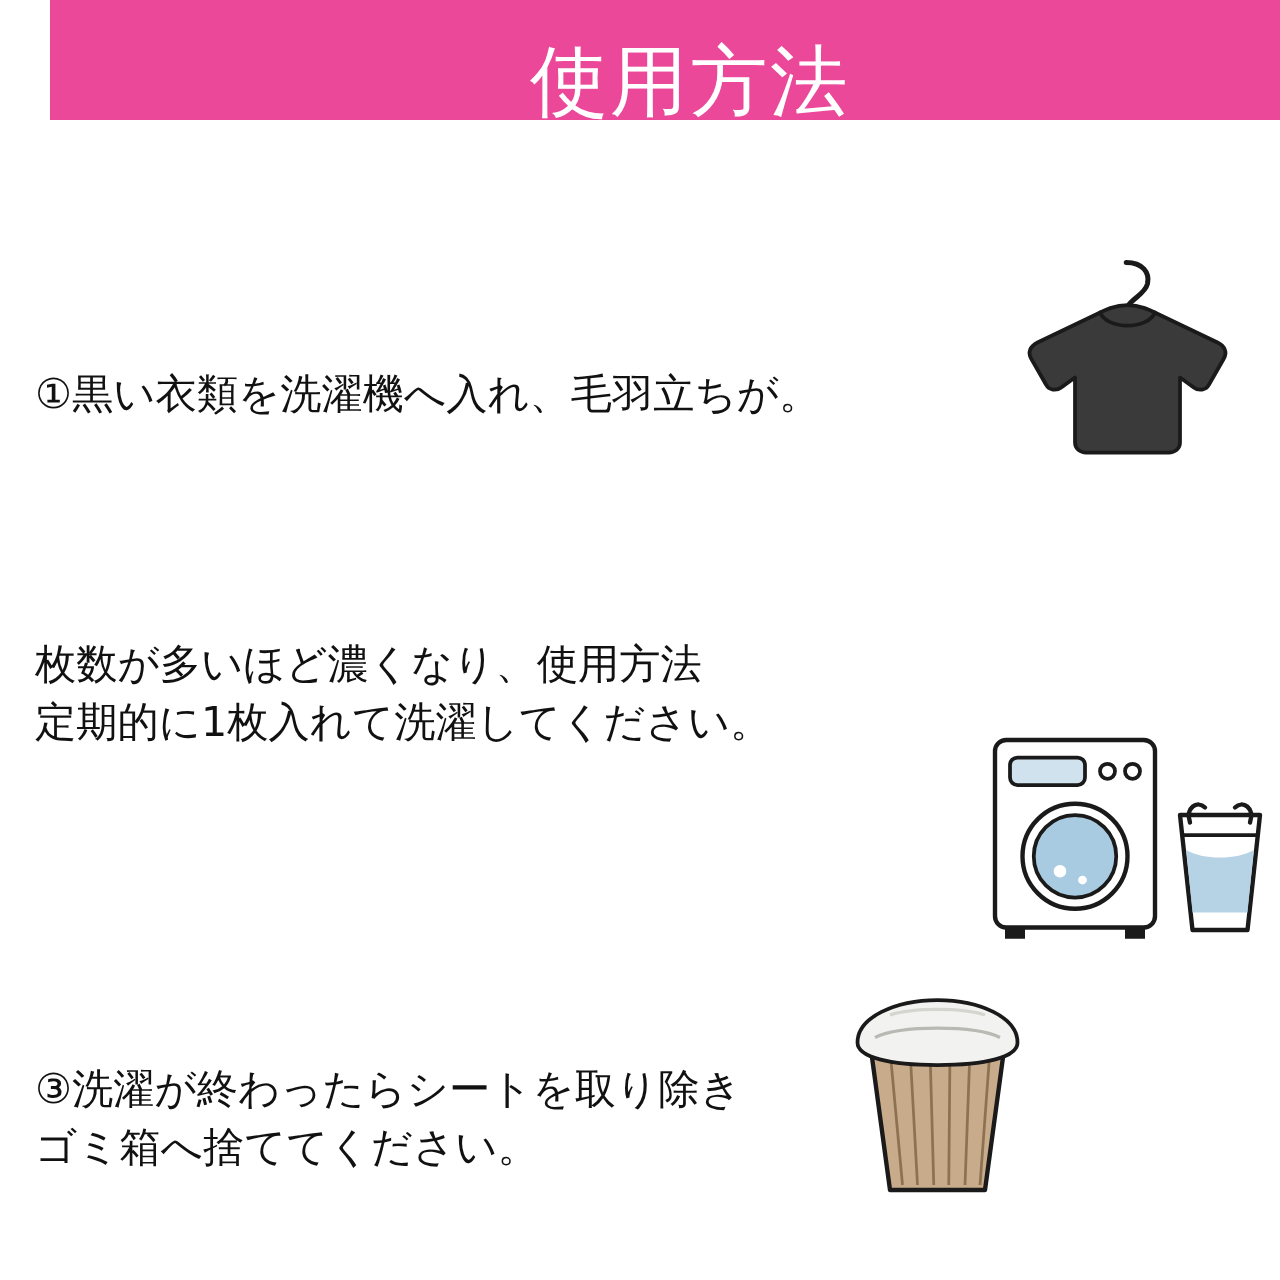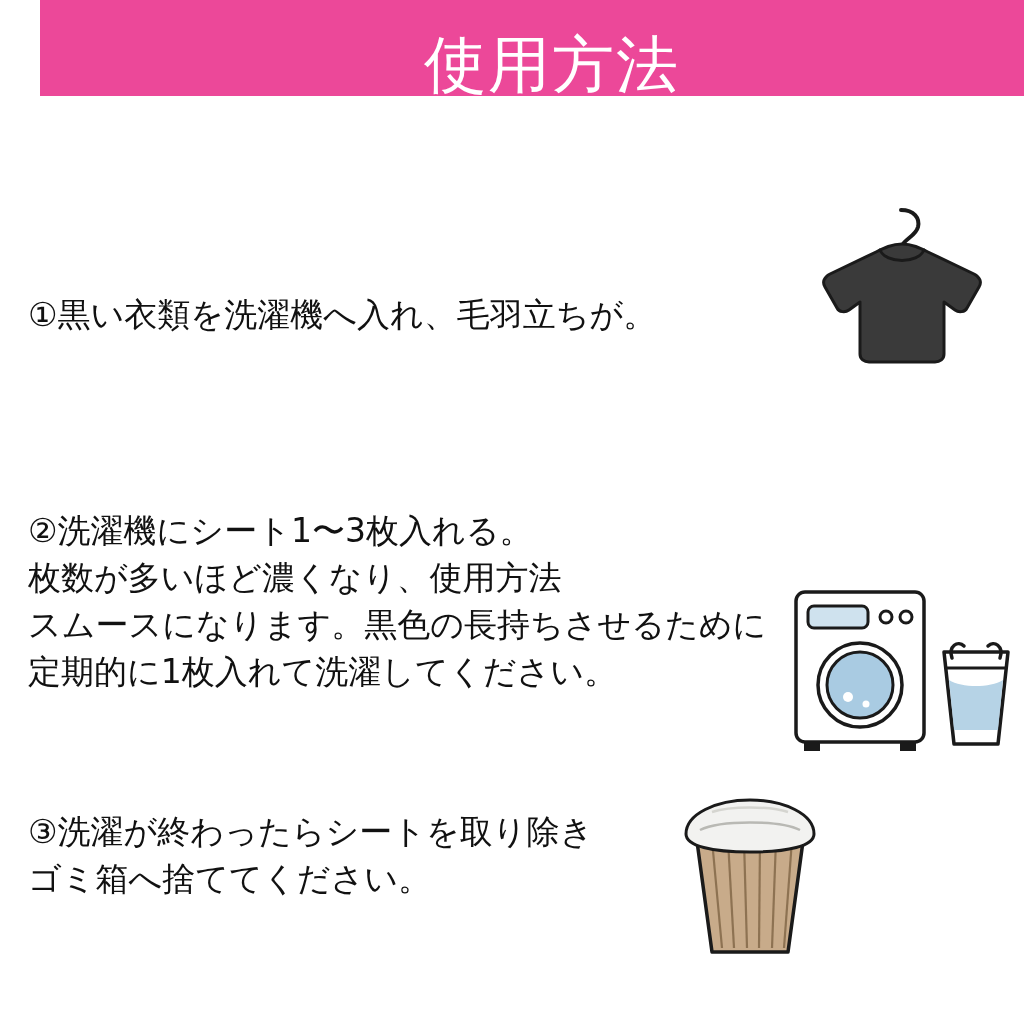--- a/index.html
+++ b/index.html
@@ -54,21 +54,21 @@
   .step-text {
     color: #111111;
     font-size: 33px;
     line-height: 1.42;
     white-space: pre-wrap;
     font-family: "DejaVu Sans", "Liberation Sans", sans-serif;
   }
 
   #step1 { left: 28px; top: 196px; width: 840px; }
   #step2 { left: 28px; top: 412px; width: 800px; }
-  #step3 { left: 28px; top: 713px; width: 720px; }
+  #step3 { left: 28px; top: 752px; width: 720px; }
 
   
   .art { position: absolute; }
   #art-shirt { left: 806px; top: 196px; width: 190px; height: 180px; }
   #art-washer { left: 786px; top: 580px; width: 230px; height: 180px; }
   #art-bin { left: 660px; top: 790px; width: 180px; height: 170px; }
 
   svg { display: block; overflow: visible; }
 </style>
 </head>
@@ -80,23 +80,21 @@
     <div class="header-title">使用方法</div>
   </div>
 
   <div class="steps">
 
     <div class="step" id="step1">
       <div class="step-text">①黒い衣類を洗濯機へ入れ、毛羽立ちが。</div>
     </div>
 
     <div class="step" id="step2">
-      <div class="step-text">②洗濯機にシート1〜3枚入れる。</div>
       <div class="step-text indent">枚数が多いほど濃くなり、使用方法</div>
-      <div class="step-text indent">スムースになります。黒色の長持ちさせるために</div>
       <div class="step-text indent">定期的に1枚入れて洗濯してください。</div>
     </div>
 
     <div class="step" id="step3">
       <div class="step-text">③洗濯が終わったらシートを取り除き</div>
       <div class="step-text indent">ゴミ箱へ捨ててください。</div>
     </div>
   </div>
 
   <div class="art" id="art-shirt">

